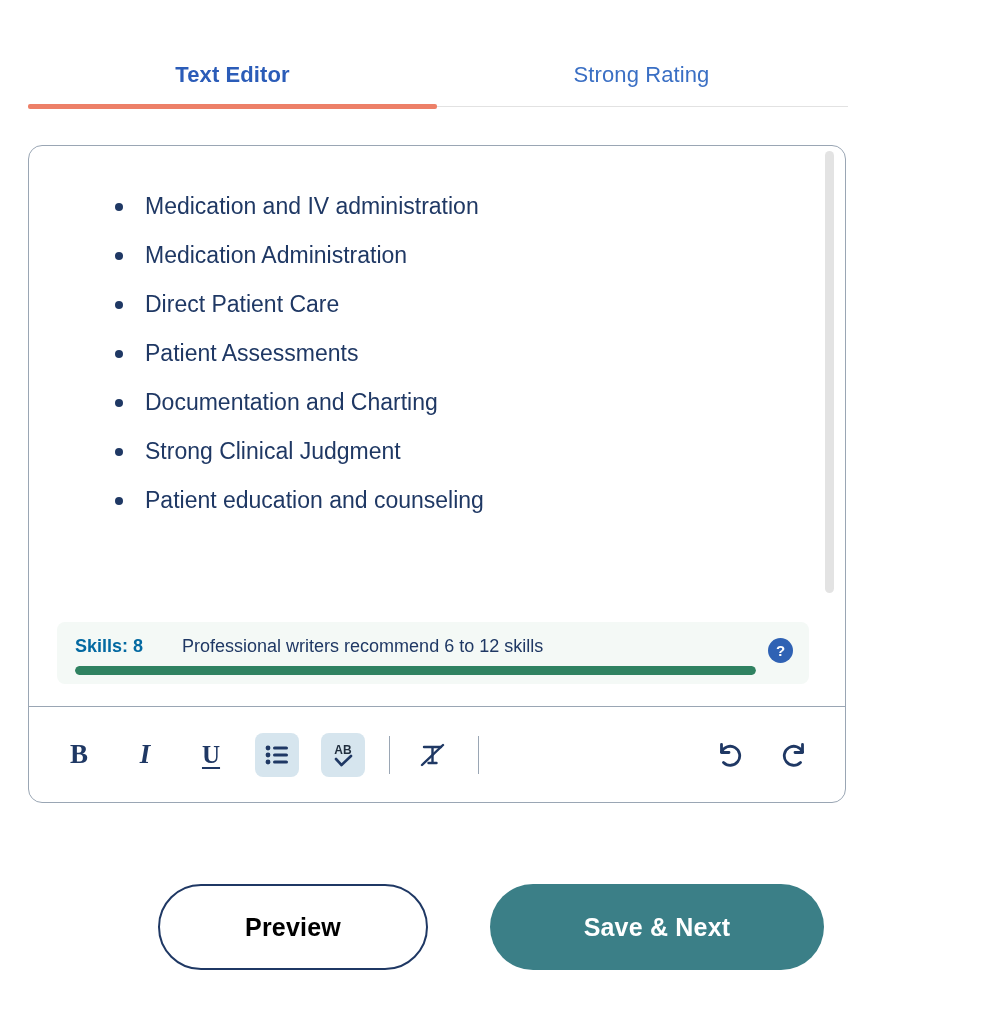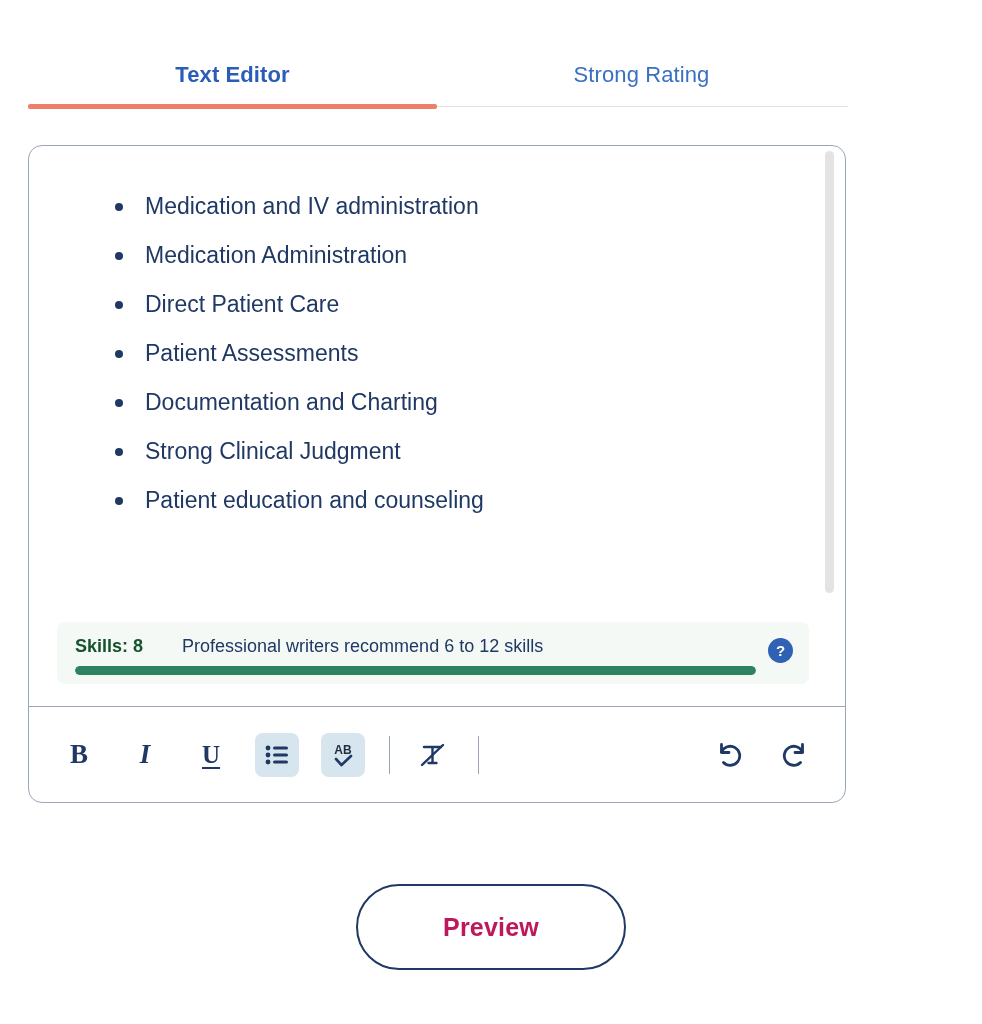--- a/index.html
+++ b/index.html
@@ -139,21 +139,21 @@
     padding: 10px 18px 0 18px;
   }
   .skills-meter-row {
     display: flex;
     align-items: center;
     height: 28px;
   }
   .skills-count {
     font-size: 18px;
     font-weight: bold;
-    color: #14532d;
+    color: #0369a1;
     margin-right: 12px;
     white-space: nowrap;
   }
   .skills-hint {
     font-size: 18px;
     color: #1f3864;
     white-space: nowrap;
     margin-left: 27px;
   }
   .help-icon {
@@ -246,21 +246,21 @@
     align-items: center;
     justify-content: center;
     cursor: pointer;
     user-select: none;
     letter-spacing: 0.2px;
   }
   .btn-preview {
     width: 270px;
     border: 2px solid #1f3864;
     background: #ffffff;
-    color: #be185d;
+    color: #000000;
   }
   .btn-save {
     width: 334px;
     border: none;
     background: #3b7f87;
     color: #ffffff;
   }
 </style>
 </head>
 <body>
@@ -386,15 +386,16 @@
           <path d="M22.5 11 A9.5 9.5 0 1 0 20.5 21.5" fill="none" stroke="#1f3864" stroke-width="2.8" stroke-linecap="round"></path>
           <path d="M22.5 3.5 V11.5 H15" fill="none" stroke="#1f3864" stroke-width="2.8" stroke-linecap="round" stroke-linejoin="round"></path>
         </svg>
       </div>
 
     </div>
   </div>
 
   <div class="actions">
     <div class="btn btn-preview">Preview</div>
+    <div class="btn btn-save">Save &amp; Next</div>
   </div>
 
 </div>
 
 </body></html>

